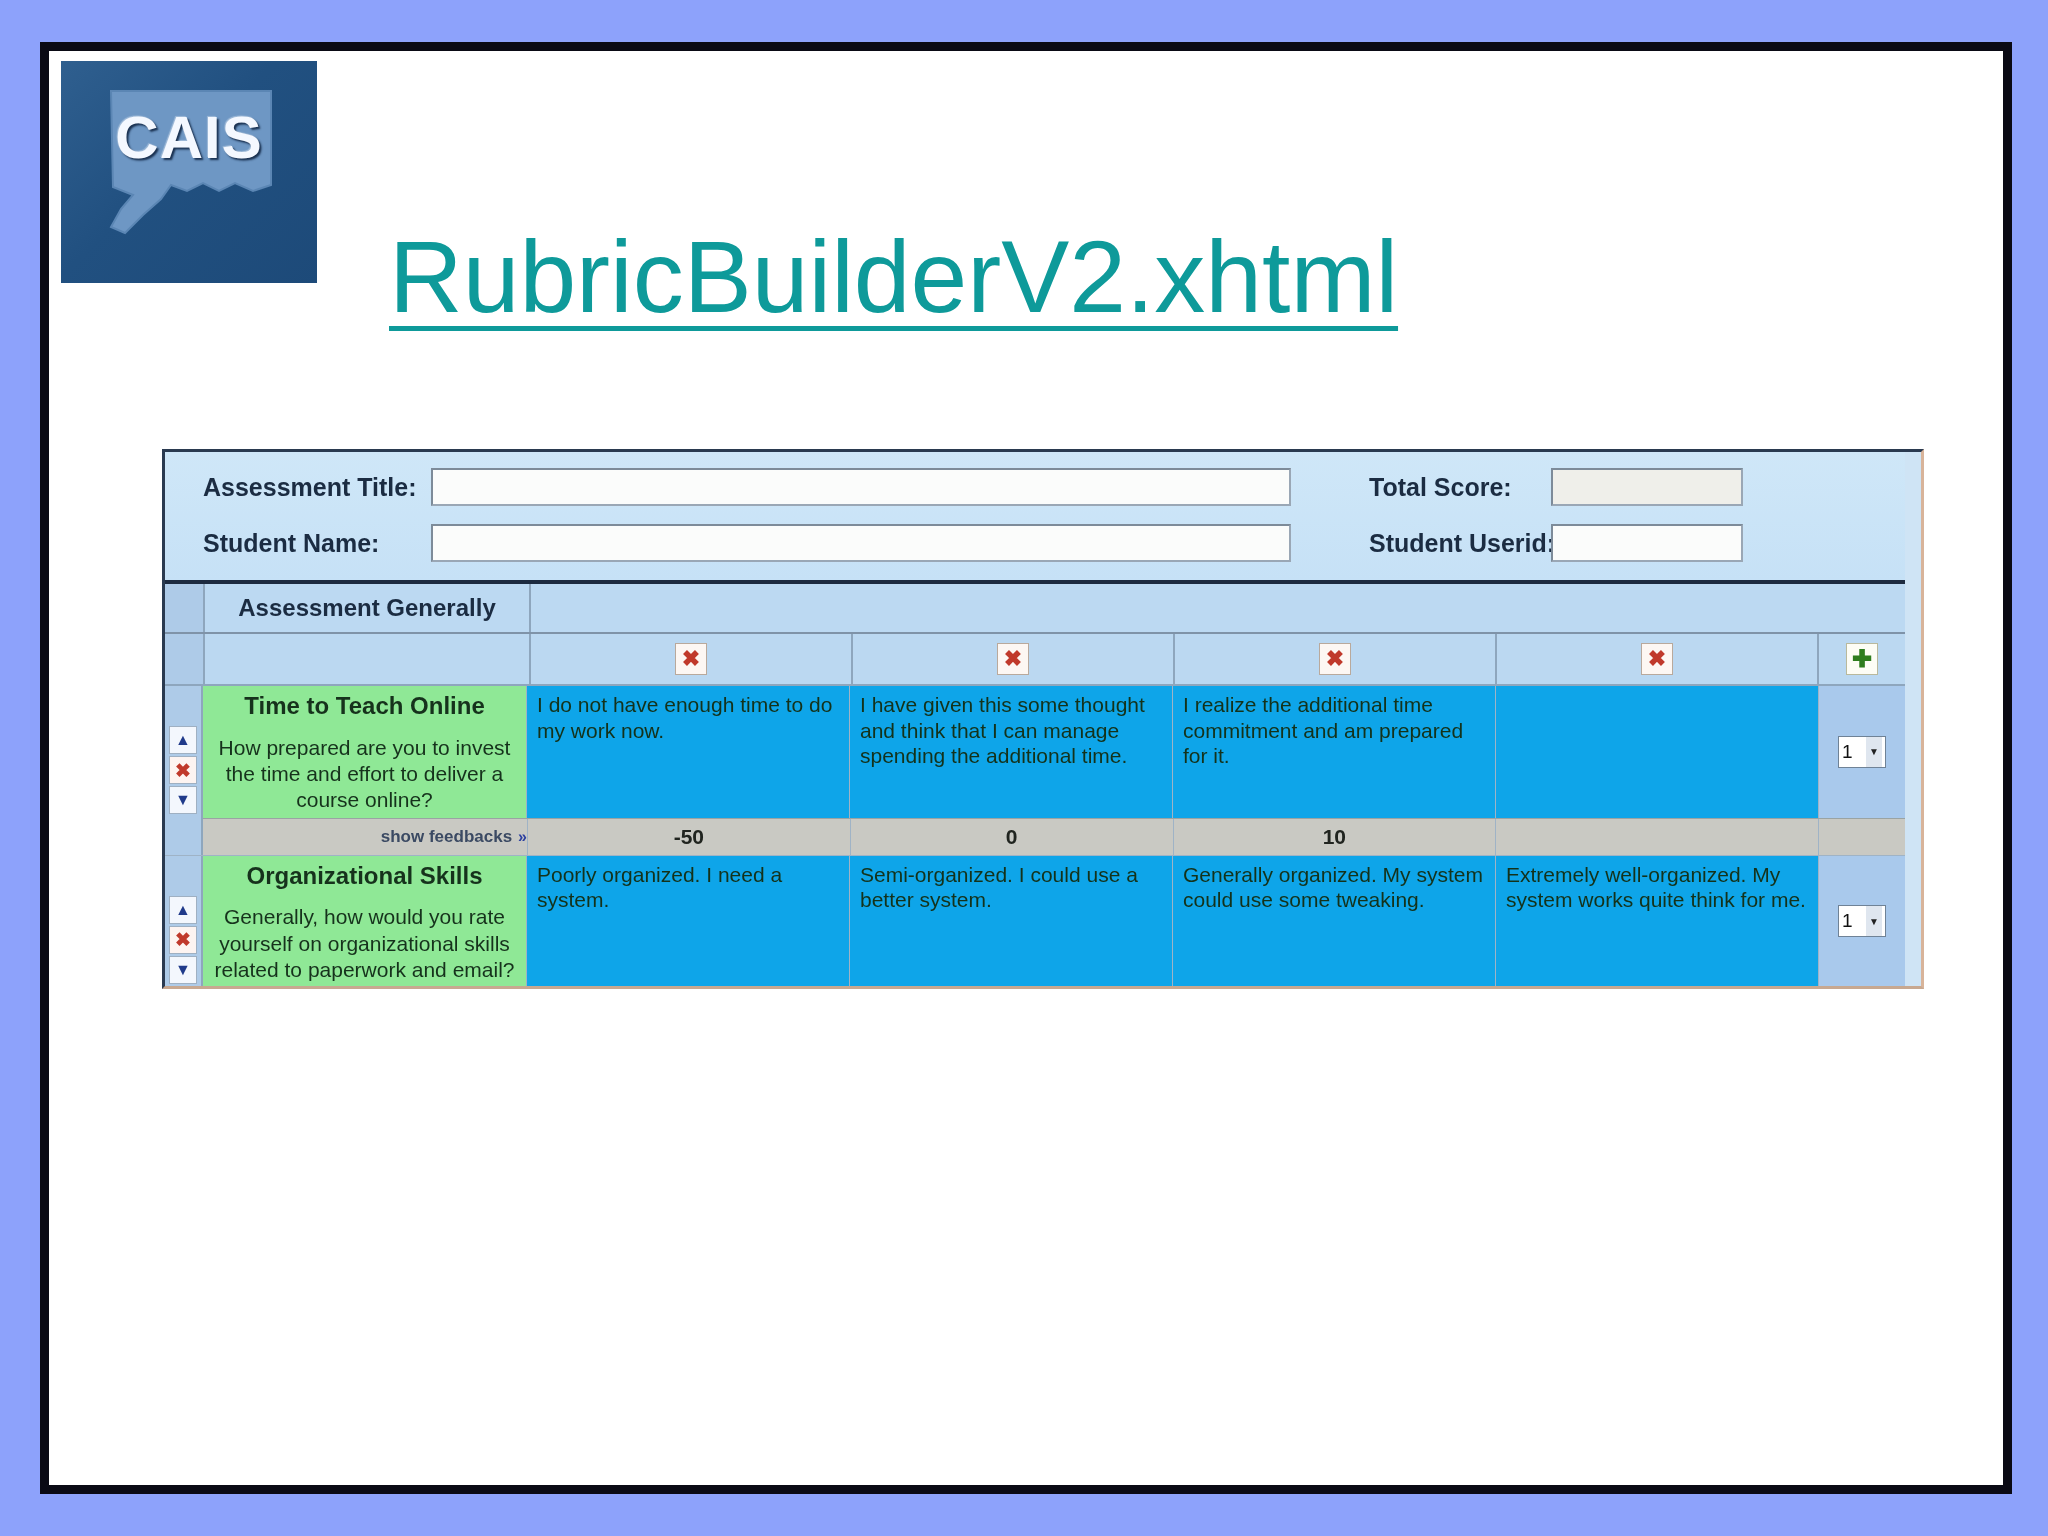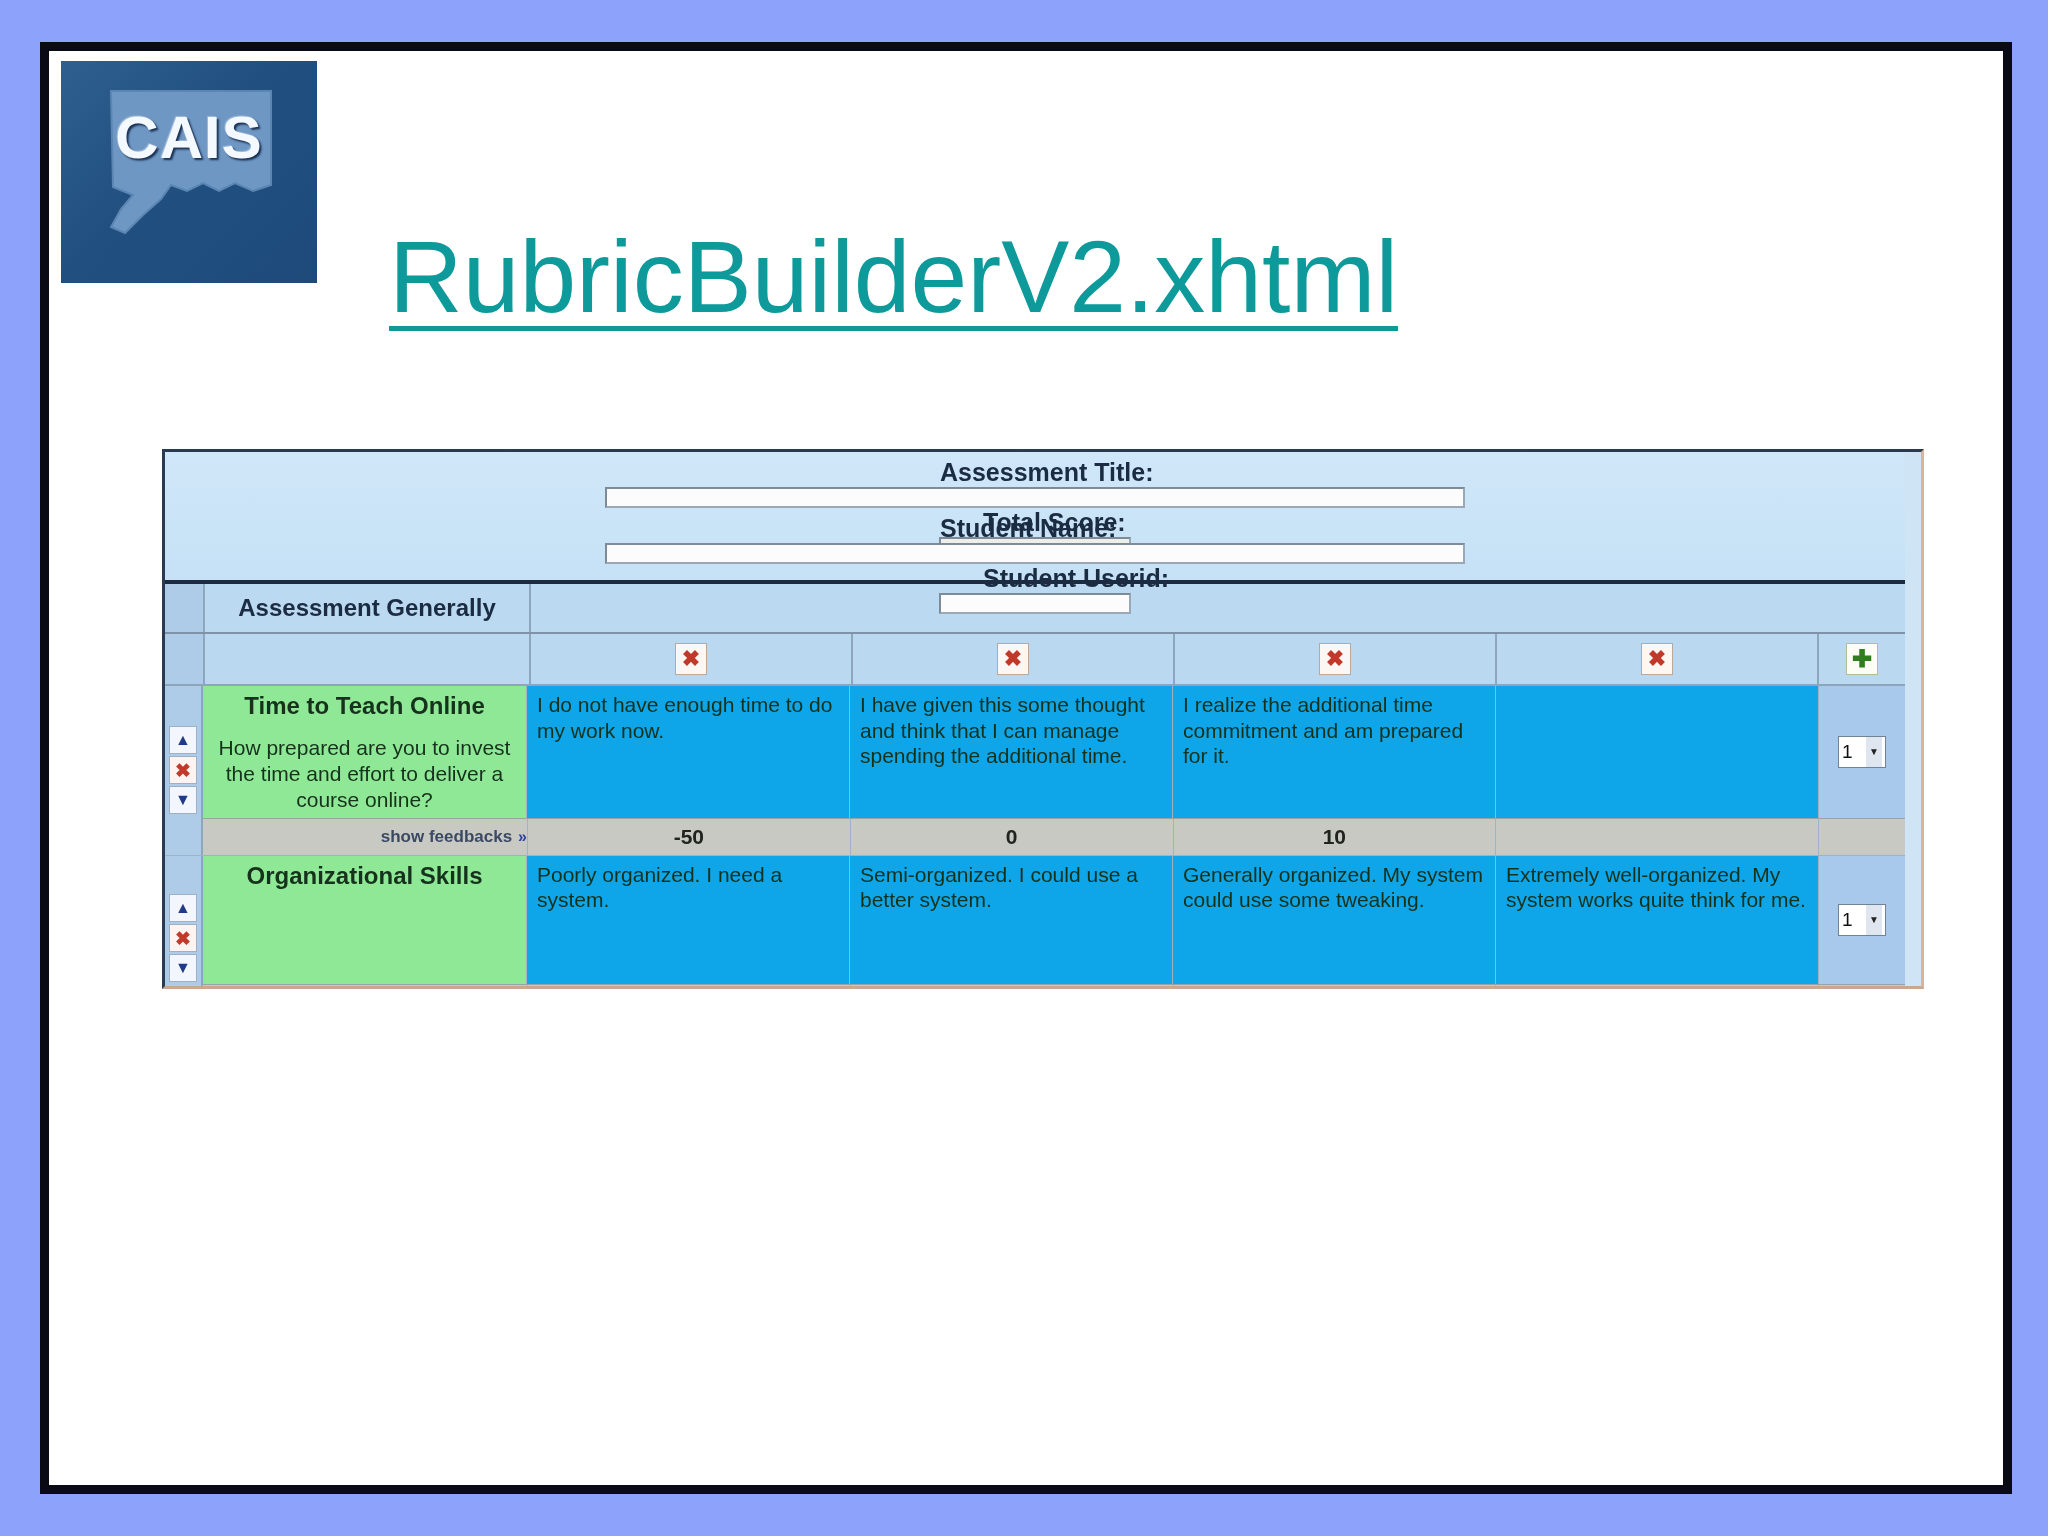--- a/index.html
+++ b/index.html
@@ -95,21 +95,21 @@
     background: #cfe6f7;
   }
 
   
   .hdr {
     position: relative;
     height: 128px;
     background: linear-gradient(180deg,#cfe7f8 0%, #c6e1f6 100%);
     border-bottom: 4px solid #1d2b40;
   }
-  .hdr-row { position: absolute; left: 0; right: 0; height: 58px; display:flex; align-items:center;flex-direction:column; }
+  .hdr-row { position: absolute; left: 0; right: 0; height: 58px; display:flex; align-items:center; }
   .hdr-row.r1 { top: 6px; }
   .hdr-row.r2 { top: 62px; }
   .hdr-label {
     font-weight: bold;
     font-size: 25px;
     color: #1b2c42;
     white-space: nowrap;
   }
   .lbl-atitle { margin-left: 38px; width: 228px; }
   .lbl-sname  { margin-left: 38px; width: 228px; }
@@ -380,20 +380,21 @@
           <div class="crow">
             <div class="gut">
               <div class="mini-btn up">▲</div>
               <div class="mini-btn del">✖</div>
               <div class="mini-btn down">▼</div>
             </div>
             <div class="row-body">
               <div class="row-cells">
                 <div class="cell-title">
                   <div class="ct-name">Organizational Skills</div>
+                  <div class="ct-q">Generally, how would you rate yourself on organizational skills related to paperwork and email?</div>
                 </div>
                 <div class="cell-lvl">Poorly organized. I need a system.</div>
                 <div class="cell-lvl">Semi-organized. I could use a better system.</div>
                 <div class="cell-lvl">Generally organized. My system could use some tweaking.</div>
                 <div class="cell-lvl">Extremely well-organized. My system works quite think for me.</div>
                 <div class="cell-sel">
                   <div class="sel-box">
                     <span>1</span>
                     <span class="caret">▼</span>
                   </div>

